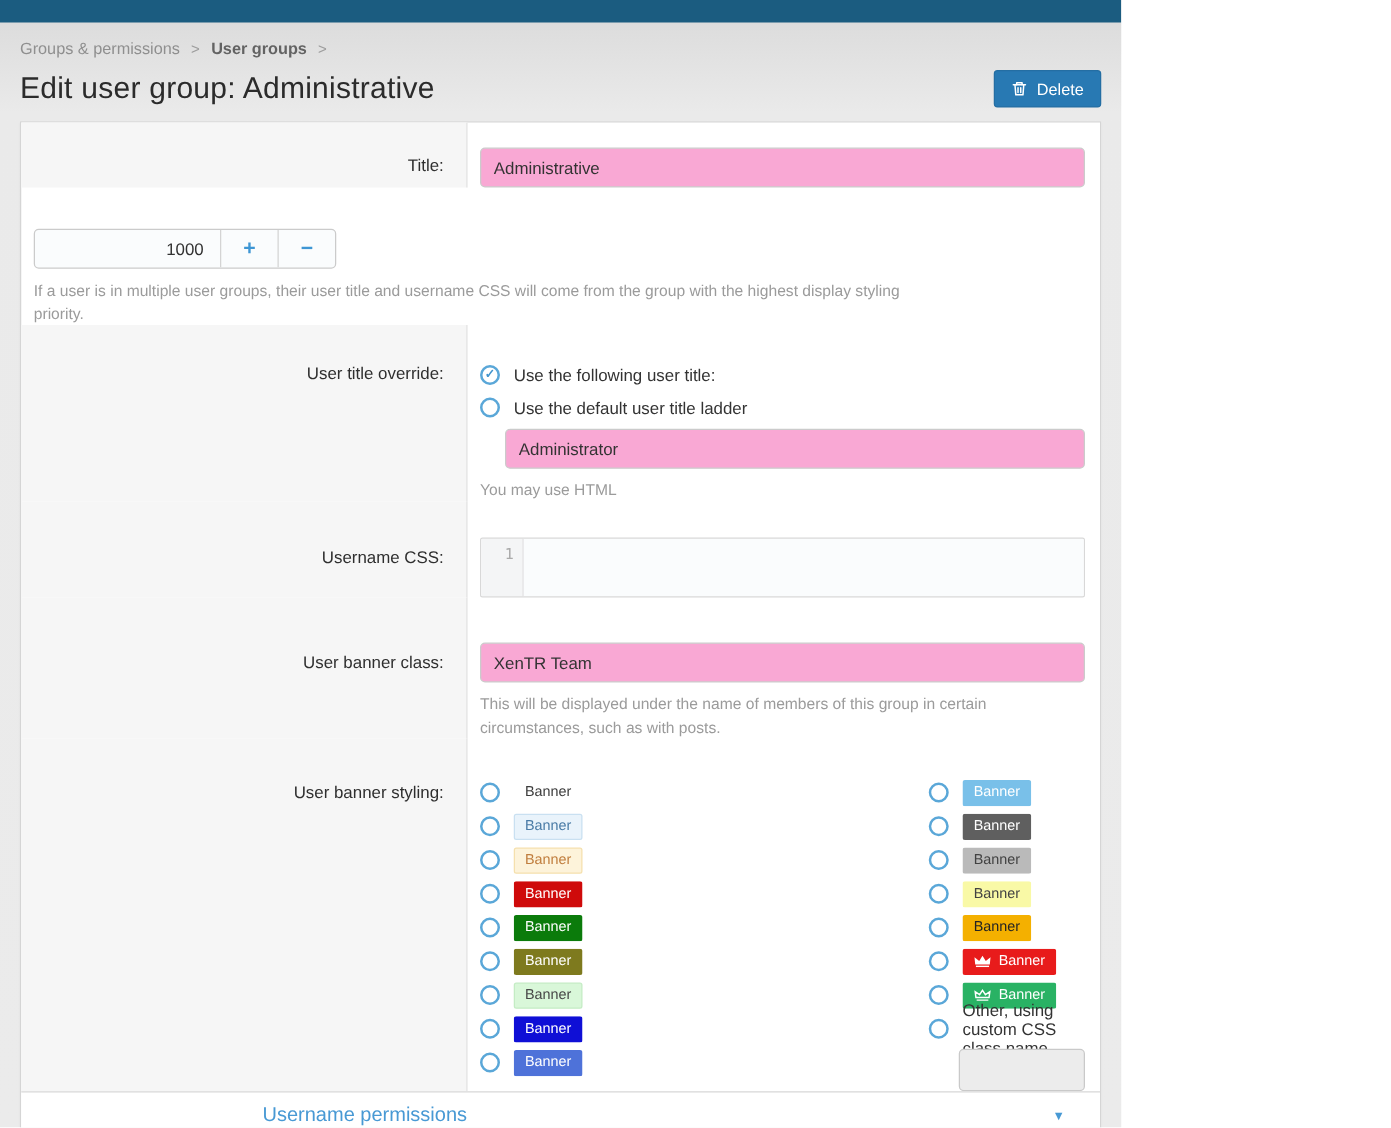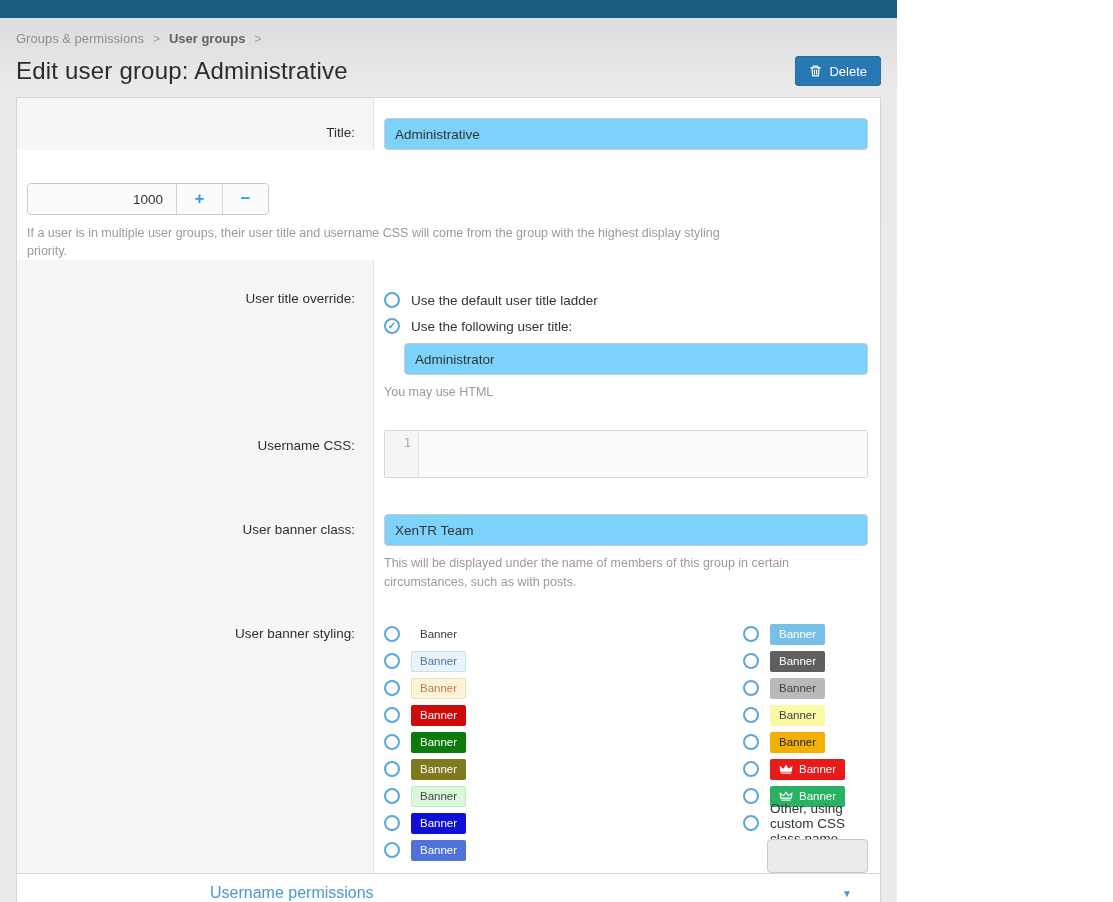--- a/index.html
+++ b/index.html
@@ -26,21 +26,21 @@
     box-shadow: 0 1px 2px rgba(0,0,0,0.05);
   }
   .frow { display: flex; }
   .flabel {
     width: 357px; flex: 0 0 357px; background: #f6f6f6; border-right: 1px solid #e3e3e3;
     text-align: right; padding-right: 18px; font-size: 13.5px; color: #2f2f2f;
   }
   .ffield { flex: 1; padding-left: 10px; padding-right: 12px; }
   input.text-input {
     width: 100%; height: 32px; border: 1px solid #cbcbcb; border-radius: 4px;
-    background: #7dd3fc; font-size: 13.5px; color: #333; padding: 0 10px;
+    background: #f9a8d4; font-size: 13.5px; color: #333; padding: 0 10px;
     font-family: inherit; outline: none;
   }
   
   .r1 .flabel { padding-top: 27px; } .r1 .ffield { padding-top: 20px; }
   .r2 .flabel { padding-top: 41px; } .r2 .ffield { padding-top: 33px; }
   .r3 .flabel { padding-top: 31px; } .r3 .ffield { padding-top: 30px; }
   .r4 .flabel { padding-top: 37px; } .r4 .ffield { padding-top: 29px; }
   .r5 .flabel { padding-top: 44px; } .r5 .ffield { padding-top: 36px; }
   .r6 .flabel { padding-top: 35px; } .r6 .ffield { padding-top: 30px; padding-bottom: 0; }
   
@@ -149,26 +149,26 @@
             <button class="num-btn">−</button>
           </div>
           <div class="hint explain">If a user is in multiple user groups, their user title and username CSS will come from the group with the highest display styling priority.</div>
         </div>
       </div>
 
       <div class="frow r3">
         <div class="flabel">User title override:</div>
         <div class="ffield">
           <div class="radio-row">
+            <span class="radio checked"></span>
+            <span>Use the following user title:</span>
+          </div>
+          <div class="radio-row">
             <span class="radio"></span>
             <span>Use the default user title ladder</span>
-          </div>
-          <div class="radio-row">
-            <span class="radio checked"></span>
-            <span>Use the following user title:</span>
           </div>
           <input class="text-input indent-input" type="text" value="Administrator" style="">
           <div class="hint sub-hint">You may use HTML</div>
         </div>
       </div>
 
       <div class="frow r4">
         <div class="flabel">Username CSS:</div>
         <div class="ffield">
           <div class="code-editor">

